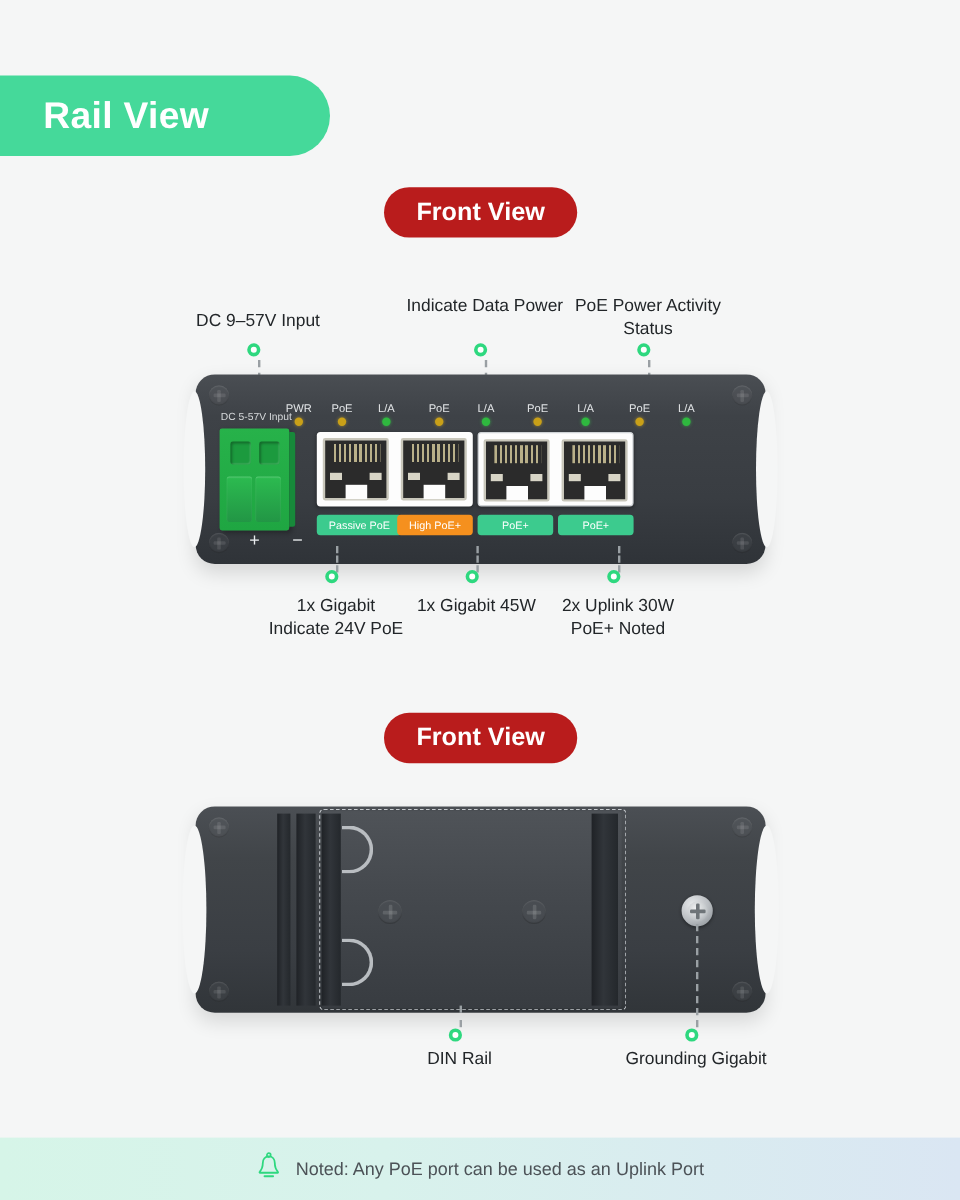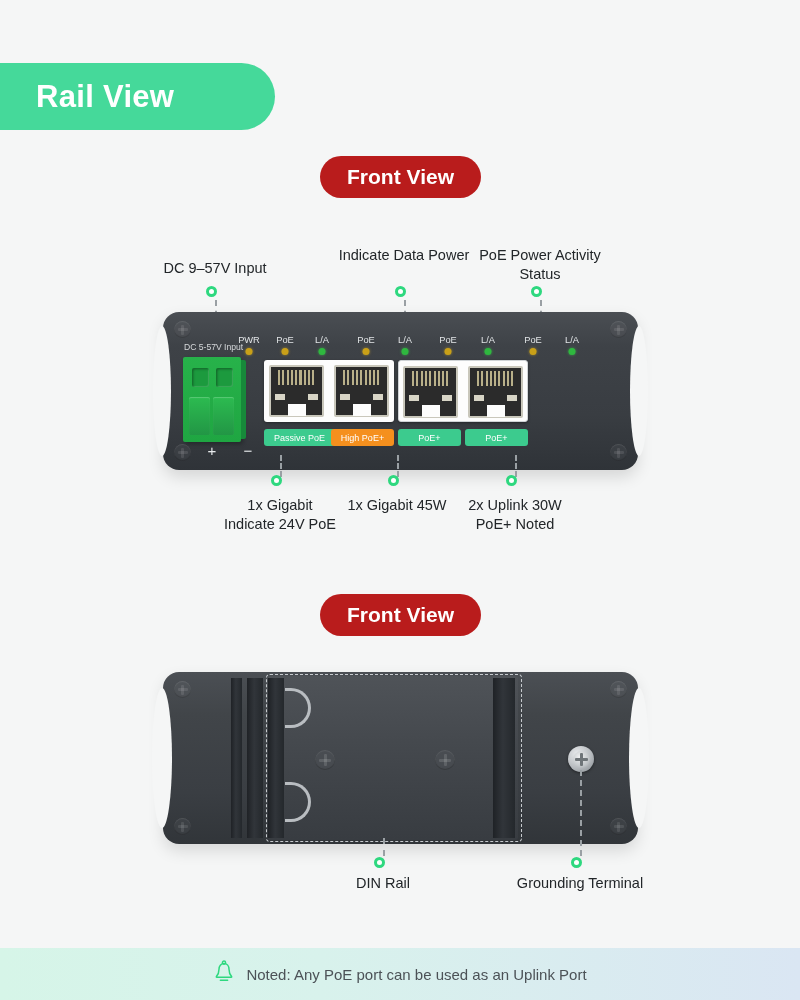--- a/index.html
+++ b/index.html
@@ -449,21 +449,21 @@
     </div>
   </div>
 
   <div id="rear-callouts">
       <div class="callout" style="left: 263px; top: 874px; width: 240px;">
         <div>DIN Rail</div>
       </div>
       <div class="leader" style="left: 383px; top: 838px; height: 18px;"></div>
       <div class="ring" style="left: 374.4px; top: 857px;"></div>
       <div class="callout" style="left: 460px; top: 874px; width: 240px;">
-        <div>Grounding Terminal</div>
+        <div>Grounding Gigabit</div>
       </div>
       <div class="leader" style="left: 580px; top: 770px; height: 86px;"></div>
       <div class="ring" style="left: 571.4px; top: 857px;"></div>
     </div>
 
   <div class="note-bar">
     <span>
       <svg width="22" height="24" viewBox="0 0 22 24" fill="none">
         <path d="M11 3.6c-3.1 0-5 2.5-5 5.6 0 4.2-1.6 6.2-2.6 7.3-.3.3-.1.8.3.8h14.6c.4 0 .6-.5.3-.8-1-1.1-2.6-3.1-2.6-7.3 0-3.1-1.9-5.6-5-5.6z" stroke="#2ed87f" stroke-width="1.5" stroke-linejoin="round"></path>
         <circle cx="11" cy="2.6" r="1.6" stroke="#2ed87f" stroke-width="1.4"></circle>

